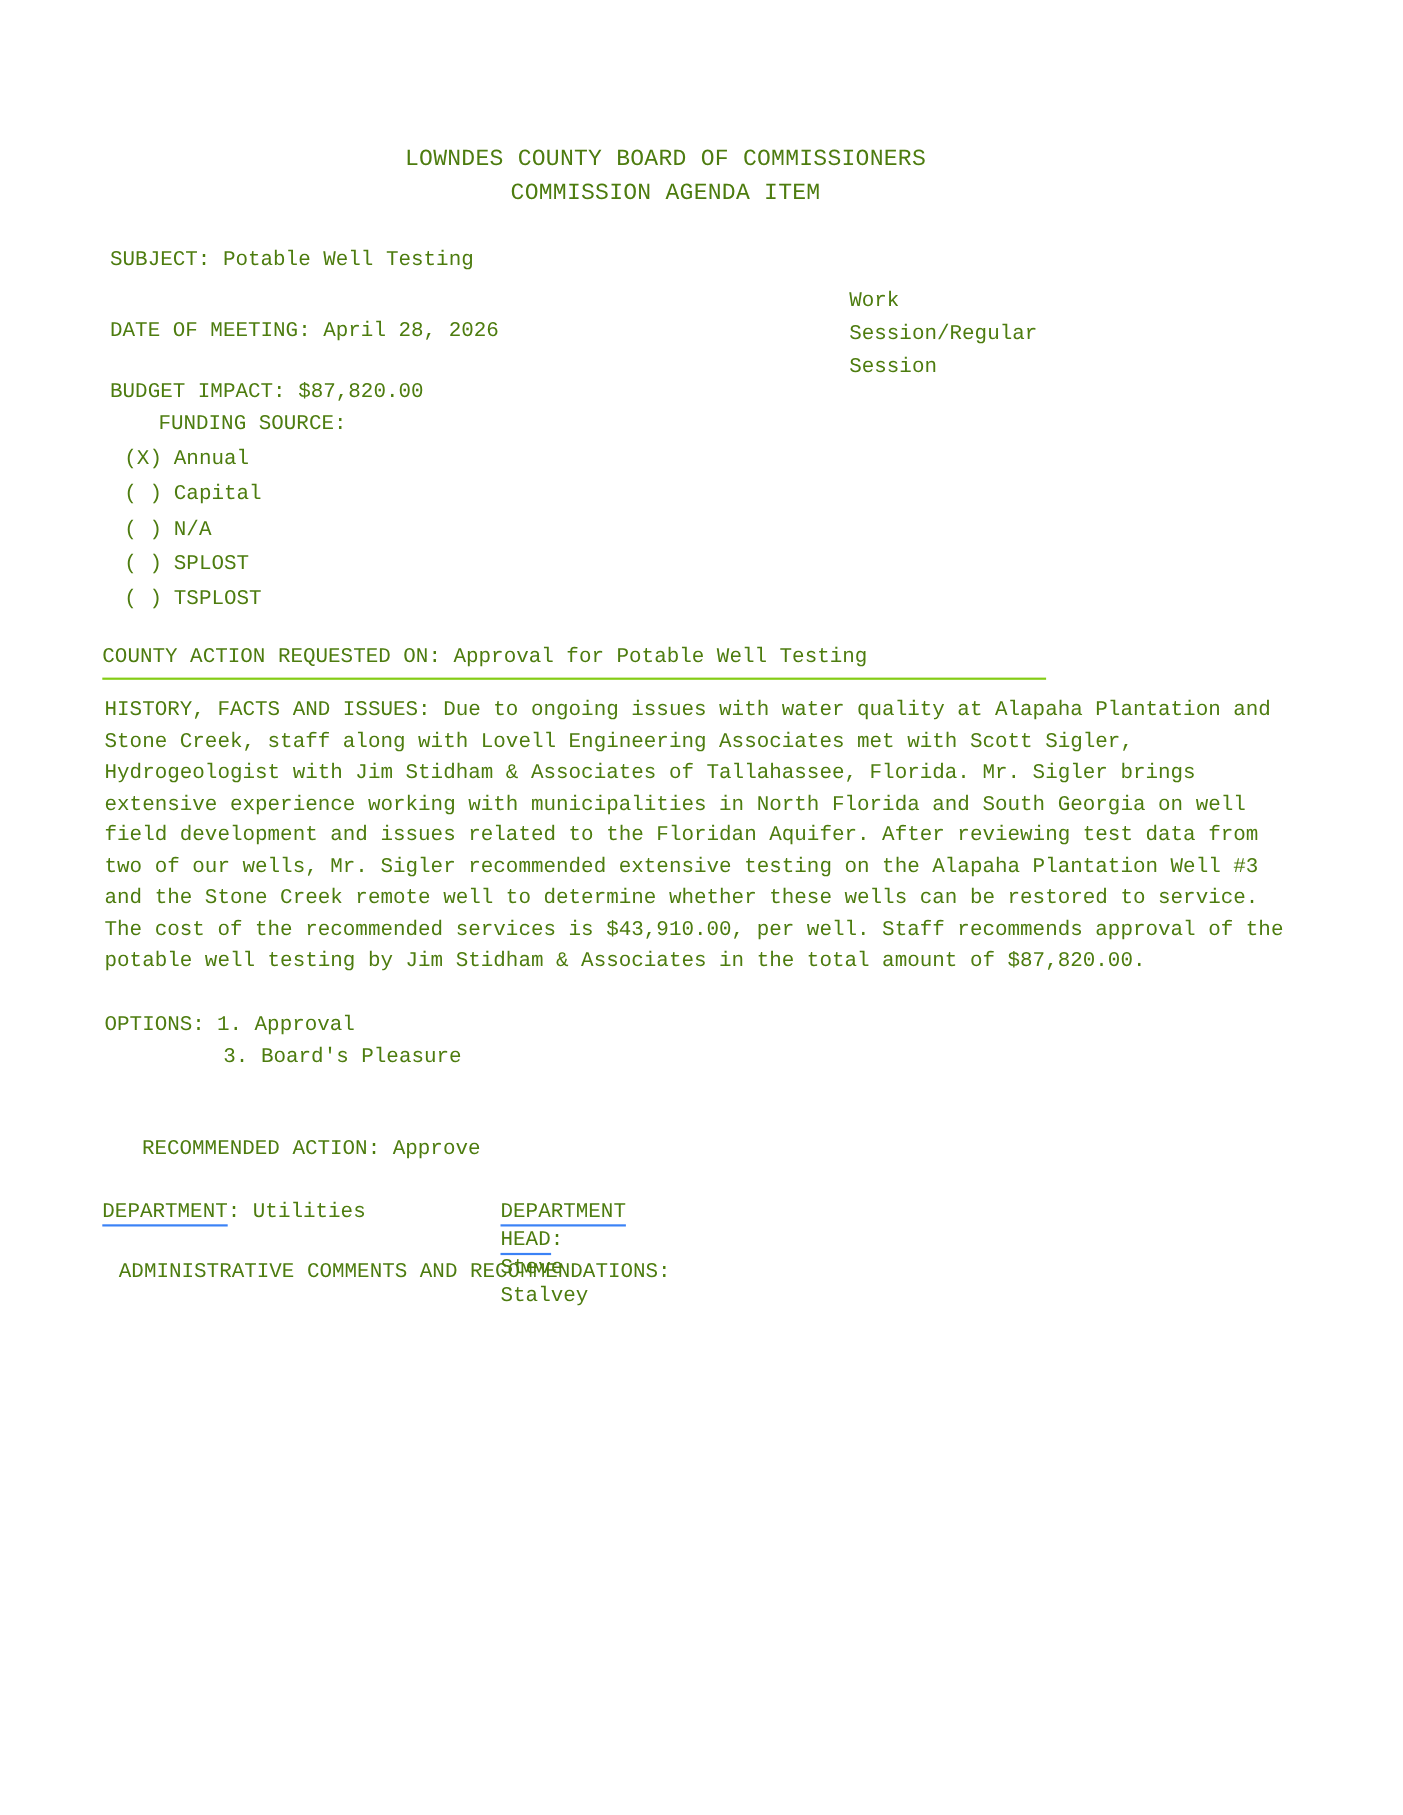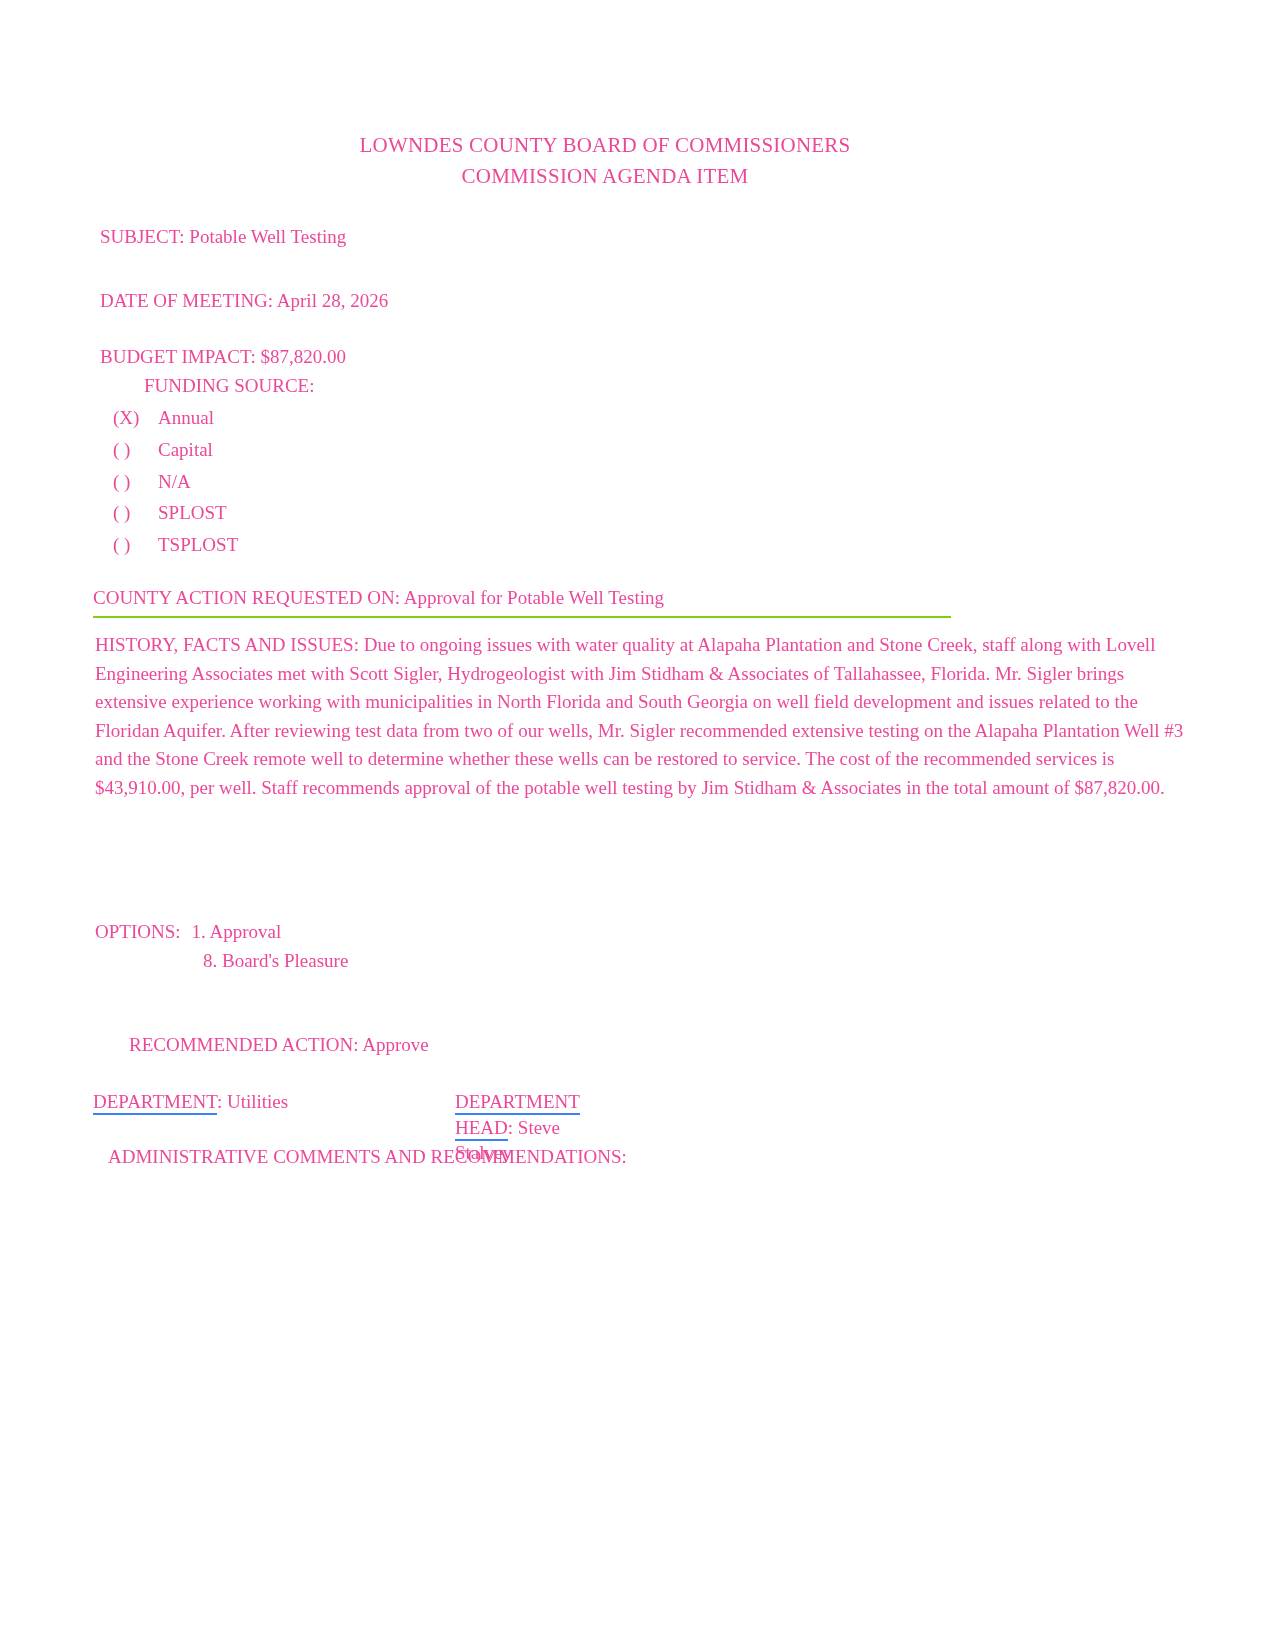--- a/index.html
+++ b/index.html
@@ -5,22 +5,22 @@
   html, body {
     margin: 0;
     padding: 0;
     background: #ffffff;
   }
   .sheet {
     position: relative;
     width: 1275px;
     height: 1564px;
     background: #ffffff;
-    color: #ec4899;
-    font-family: Liberation Serif, serif;
+    color: #4d7c0f;
+    font-family: Liberation Mono, monospace;
     font-size: 19px;
     line-height: 1.35;
     overflow: hidden;
   }
   .abs { position: absolute; }
 
   .title-block {
     top: 130px;
     left: 95px;
     width: 1020px;
@@ -73,20 +73,25 @@
 
 <div class="sheet">
 
   <div class="abs title-block">
     <div>LOWNDES COUNTY BOARD OF COMMISSIONERS</div>
     <div>COMMISSION AGENDA ITEM</div>
   </div>
 
   <div class="abs subject-row">SUBJECT: Potable Well Testing</div>
 
+  <div class="abs session-col">
+    <div>Work</div>
+    <div>Session/Regular</div>
+    <div>Session</div>
+  </div>
 
   <div class="abs date-row">DATE OF MEETING: April 28, 2026</div>
 
   <div class="abs budget-row">BUDGET IMPACT: $87,820.00</div>
 
   <div class="abs funding-label">FUNDING SOURCE:</div>
 
   <div class="abs funding-opts">
     <div class="funding-opt">
       <span class="mark">(X)</span>
@@ -113,21 +118,21 @@
   <div class="abs county-action">
     <span>COUNTY ACTION REQUESTED ON: Approval for Potable Well Testing</span>
   </div>
 
   <div class="abs history-para">HISTORY, FACTS AND ISSUES: Due to ongoing issues with water quality at Alapaha Plantation and Stone Creek, staff along with Lovell Engineering Associates met with Scott Sigler, Hydrogeologist with Jim Stidham &amp; Associates of Tallahassee, Florida. Mr. Sigler brings extensive experience working with municipalities in North Florida and South Georgia on well field development and issues related to the Floridan Aquifer. After reviewing test data from two of our wells, Mr. Sigler recommended extensive testing on the Alapaha Plantation Well #3 and the Stone Creek remote well to determine whether these wells can be restored to service. The cost of the recommended services is $43,910.00, per well. Staff recommends approval of the potable well testing by Jim Stidham &amp; Associates in the total amount of $87,820.00.</div>
 
   <div class="abs options-row">
     <span class="opt-label">OPTIONS:</span>
     <span>1. Approval</span>
   </div>
-  <div class="abs options-line2">8. Board's Pleasure</div>
+  <div class="abs options-line2">3. Board's Pleasure</div>
 
   <div class="abs recommended-row">RECOMMENDED ACTION: Approve</div>
 
   <div class="abs department-row">
     <span class="u-word">DEPARTMENT</span><span>: Utilities</span>
     <span class="depthead-group">
       <span class="u-word">DEPARTMENT HEAD</span><span>: Steve Stalvey</span>
     </span>
   </div>
 

